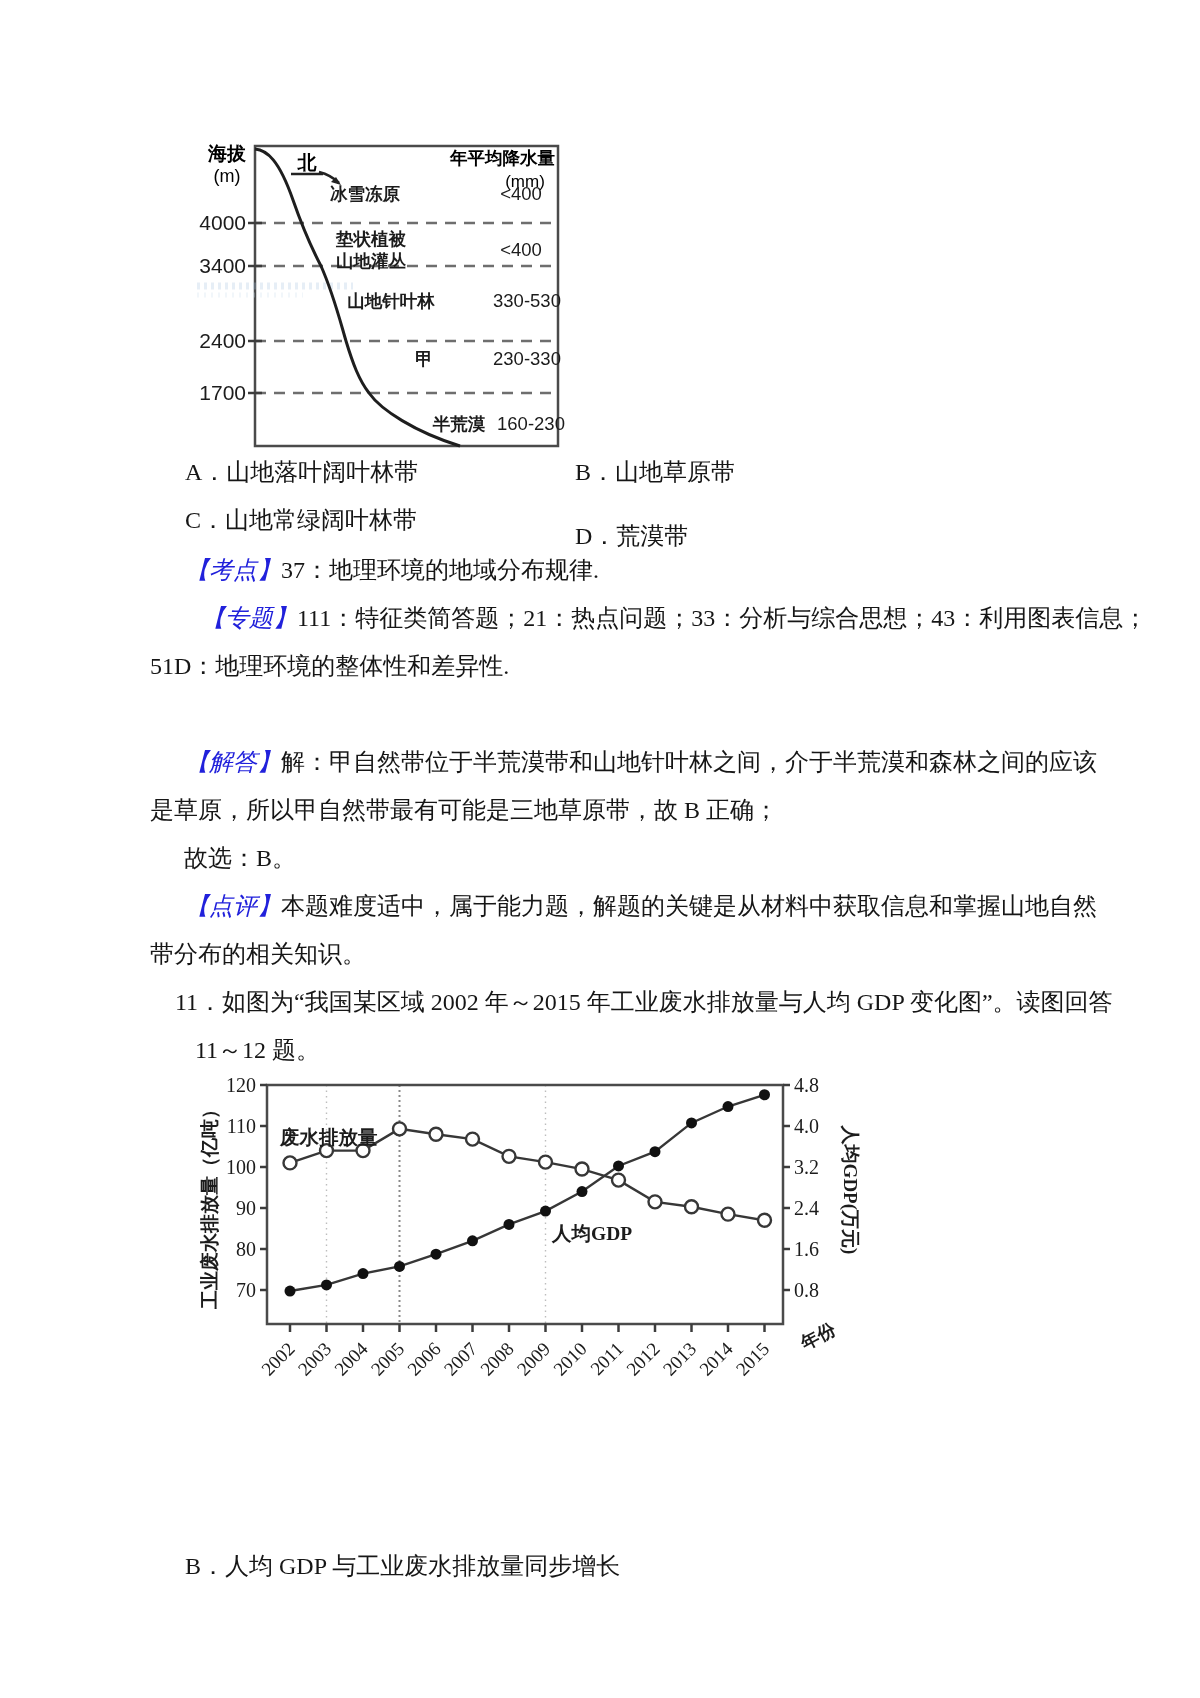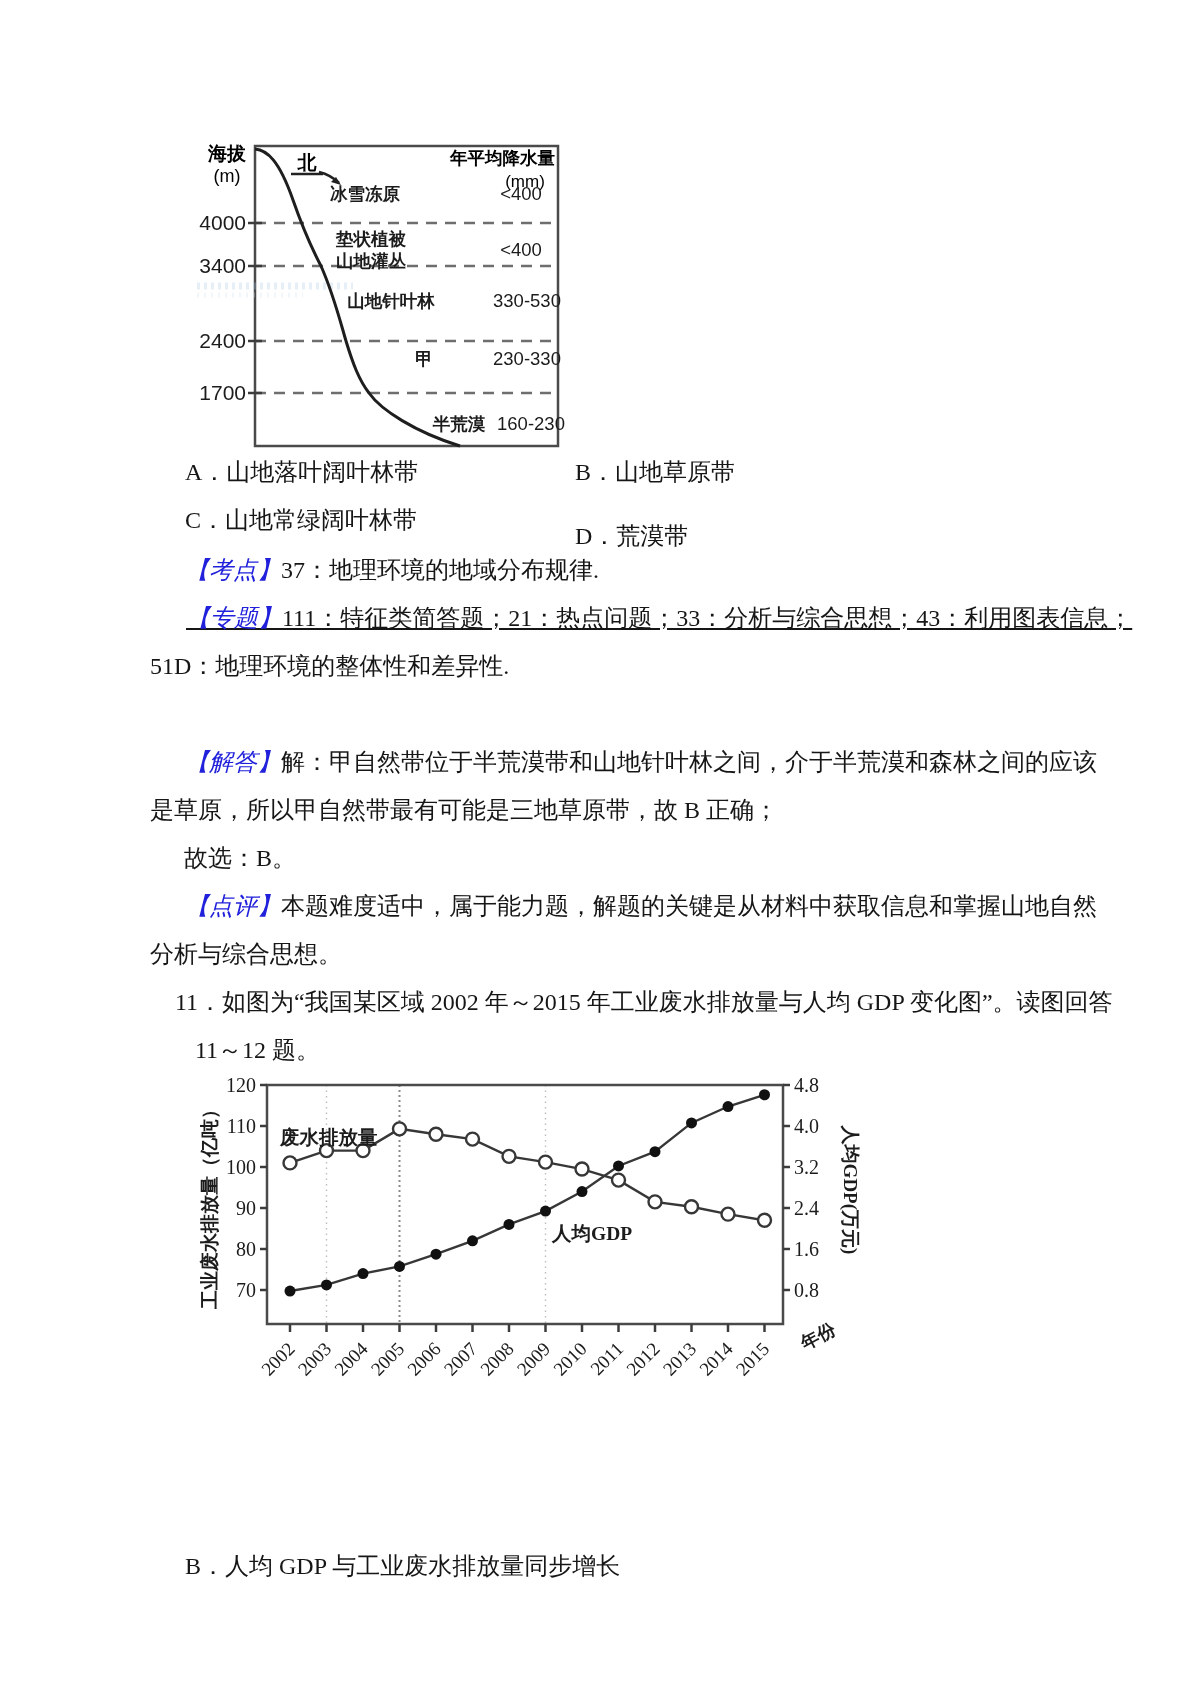--- a/index.html
+++ b/index.html
@@ -82,30 +82,30 @@
              C170 234 176 250 186 263 C198 280 232 302 277 316" fill="none" stroke="#1e1e1e" stroke-width="3"></path>
   </svg>
 
   <div class="tline" style="left:185px;top:458px;">A．山地落叶阔叶林带</div>
   <div class="tline" style="left:575px;top:458px;">B．山地草原带</div>
   <div class="tline" style="left:185px;top:506px;">C．山地常绿阔叶林带</div>
   <div class="tline" style="left:575px;top:506px;margin-top:16px;">D．荒漠带</div>
 
   <div class="tline" style="left:185px;top:556px;"><span class="tag">【考点】</span><span>37：地理环境的地域分布规律.</span></div>
 
-  <div class="tline" style="left:186px;top:604px;text-decoration:underline;"><span class="tag">【专题】</span><span>111：特征类简答题；21：热点问题；33：分析与综合思想；43：利用图表信息；</span></div>
+  <div class="tline" style="left:201px;top:604px;"><span class="tag">【专题】</span><span>111：特征类简答题；21：热点问题；33：分析与综合思想；43：利用图表信息；</span></div>
   <div class="tline" style="left:150px;top:652px;">51D：地理环境的整体性和差异性.</div>
 
 
   <div class="tline" style="left:185px;top:748px;"><span class="tag">【解答】</span><span>解：甲自然带位于半荒漠带和山地针叶林之间，介于半荒漠和森林之间的应该</span></div>
   <div class="tline" style="left:150px;top:796px;">是草原，所以甲自然带最有可能是三地草原带，故 B 正确；</div>
   <div class="tline" style="left:184px;top:844px;">故选：B。</div>
 
   <div class="tline" style="left:185px;top:892px;"><span class="tag">【点评】</span><span>本题难度适中，属于能力题，解题的关键是从材料中获取信息和掌握山地自然</span></div>
-  <div class="tline" style="left:150px;top:940px;">分析与综合思想。</div>
+  <div class="tline" style="left:150px;top:940px;">带分布的相关知识。</div>
 
   <div class="tline" style="left:175px;top:988px;">11．如图为“我国某区域 2002 年～2015 年工业废水排放量与人均 GDP 变化图”。读图回答</div>
   <div class="tline" style="left:195px;top:1036px;">11～12 题。</div>
 
   <svg class="fig" style="left:180px;top:1072px;" width="700" height="335" viewBox="0 0 700 335" id="fig2">
       <line x1="146.5" y1="13" x2="146.5" y2="252" stroke="#bdbdbd" stroke-width="1.4" stroke-dasharray="1.5,4"></line>
       <line x1="219.5" y1="13" x2="219.5" y2="252" stroke="#8a8a8a" stroke-width="2" stroke-dasharray="2,3"></line>
       <line x1="365.5" y1="13" x2="365.5" y2="252" stroke="#bdbdbd" stroke-width="1.4" stroke-dasharray="1.5,4"></line>
       <rect x="87" y="13" width="516" height="239" fill="none" stroke="#4a4a4a" stroke-width="2.5"></rect>
       <line x1="80" y1="13" x2="87" y2="13" stroke="#3c3c3c" stroke-width="2.5"></line>

